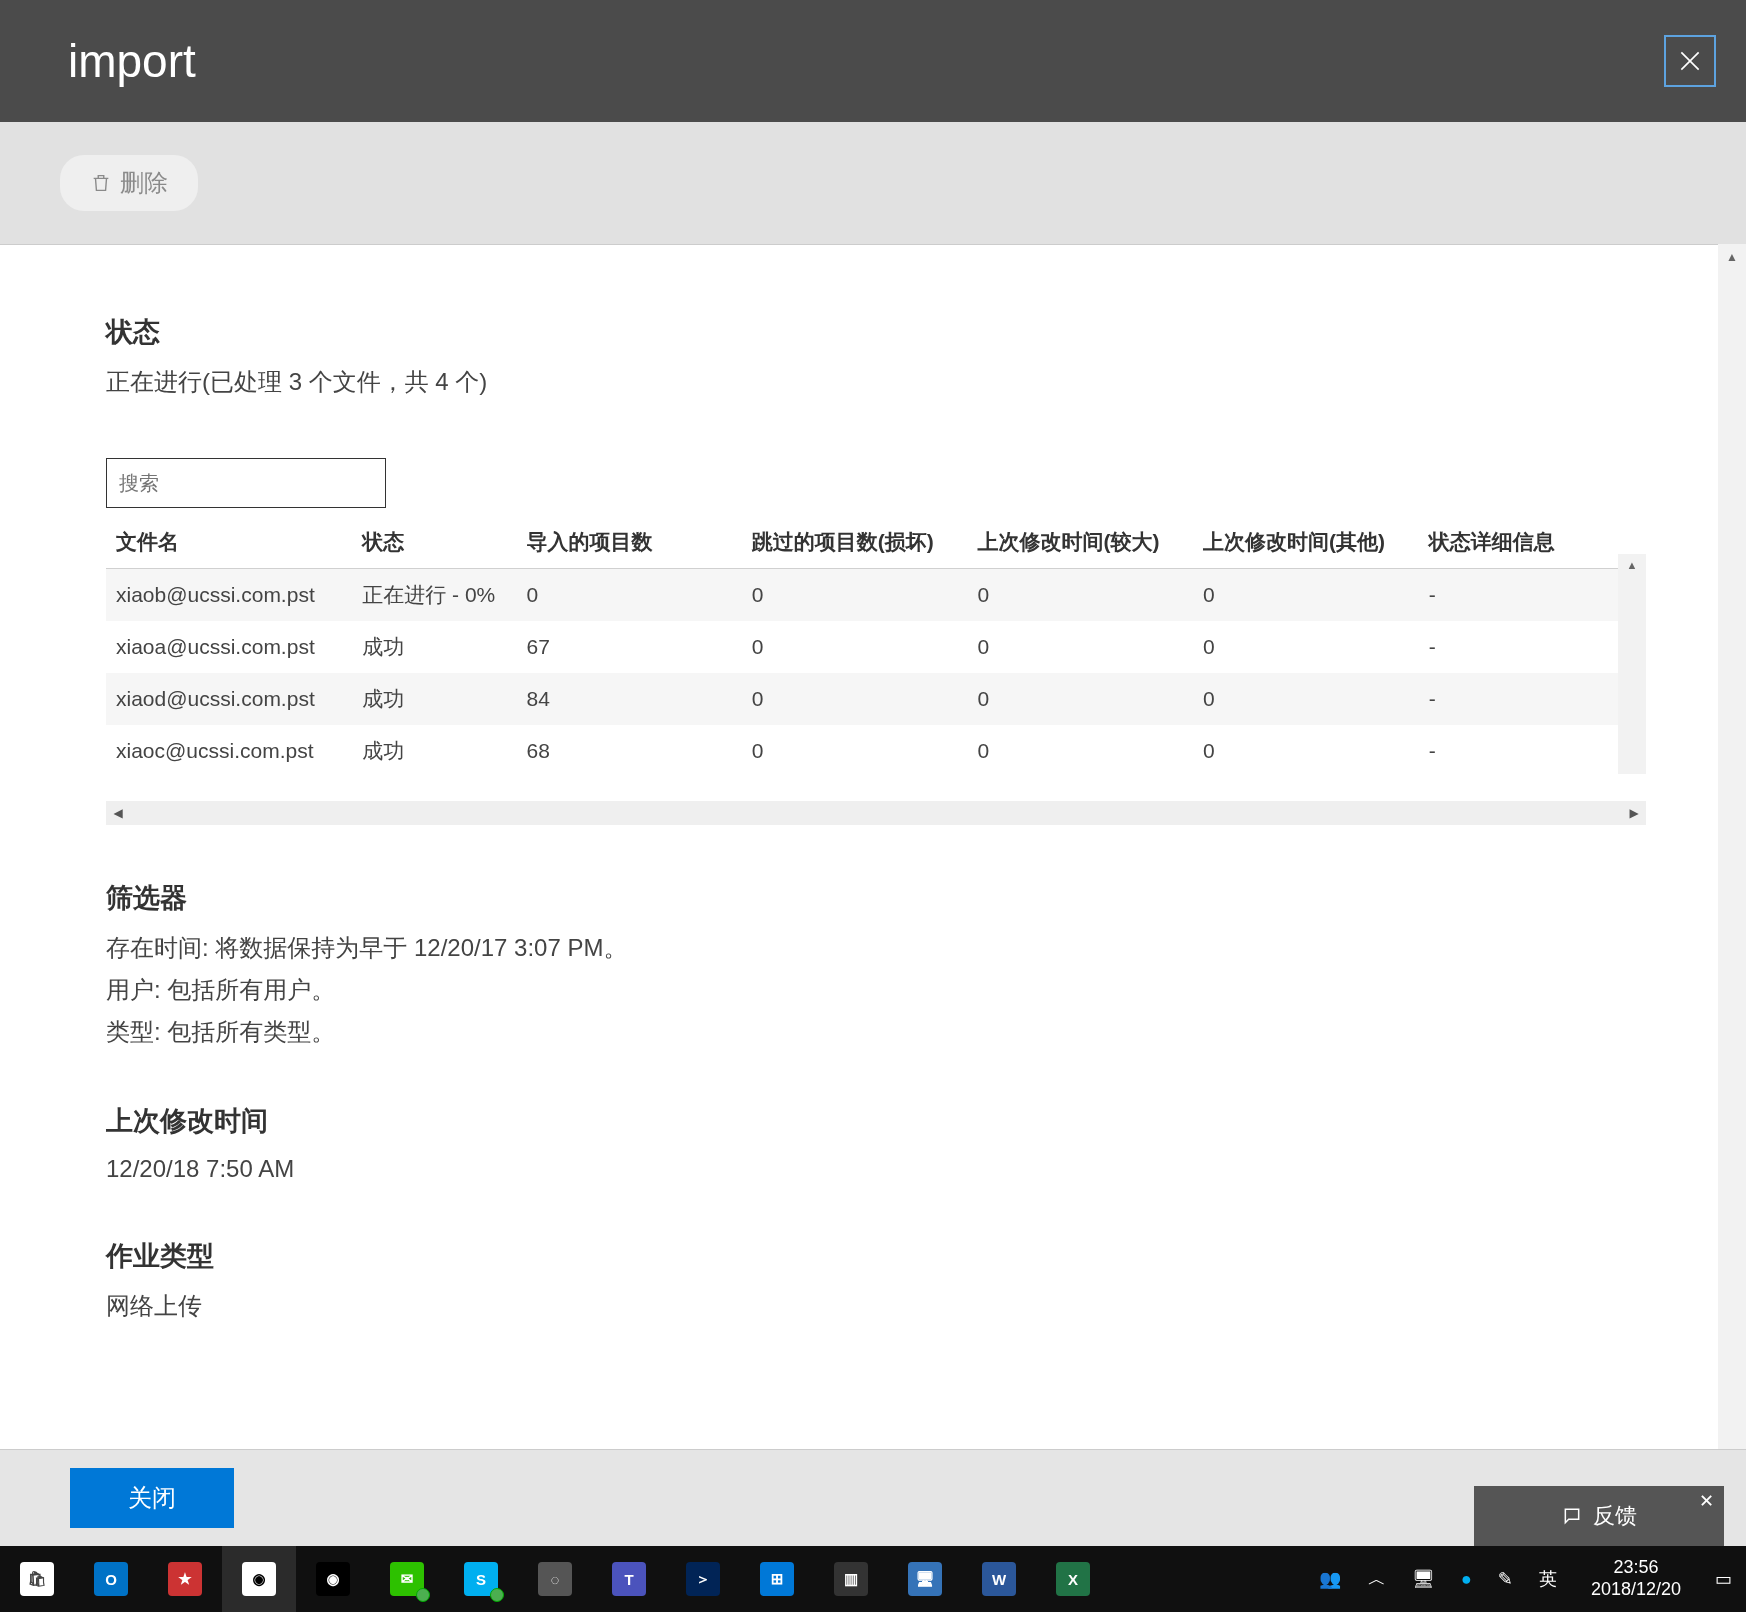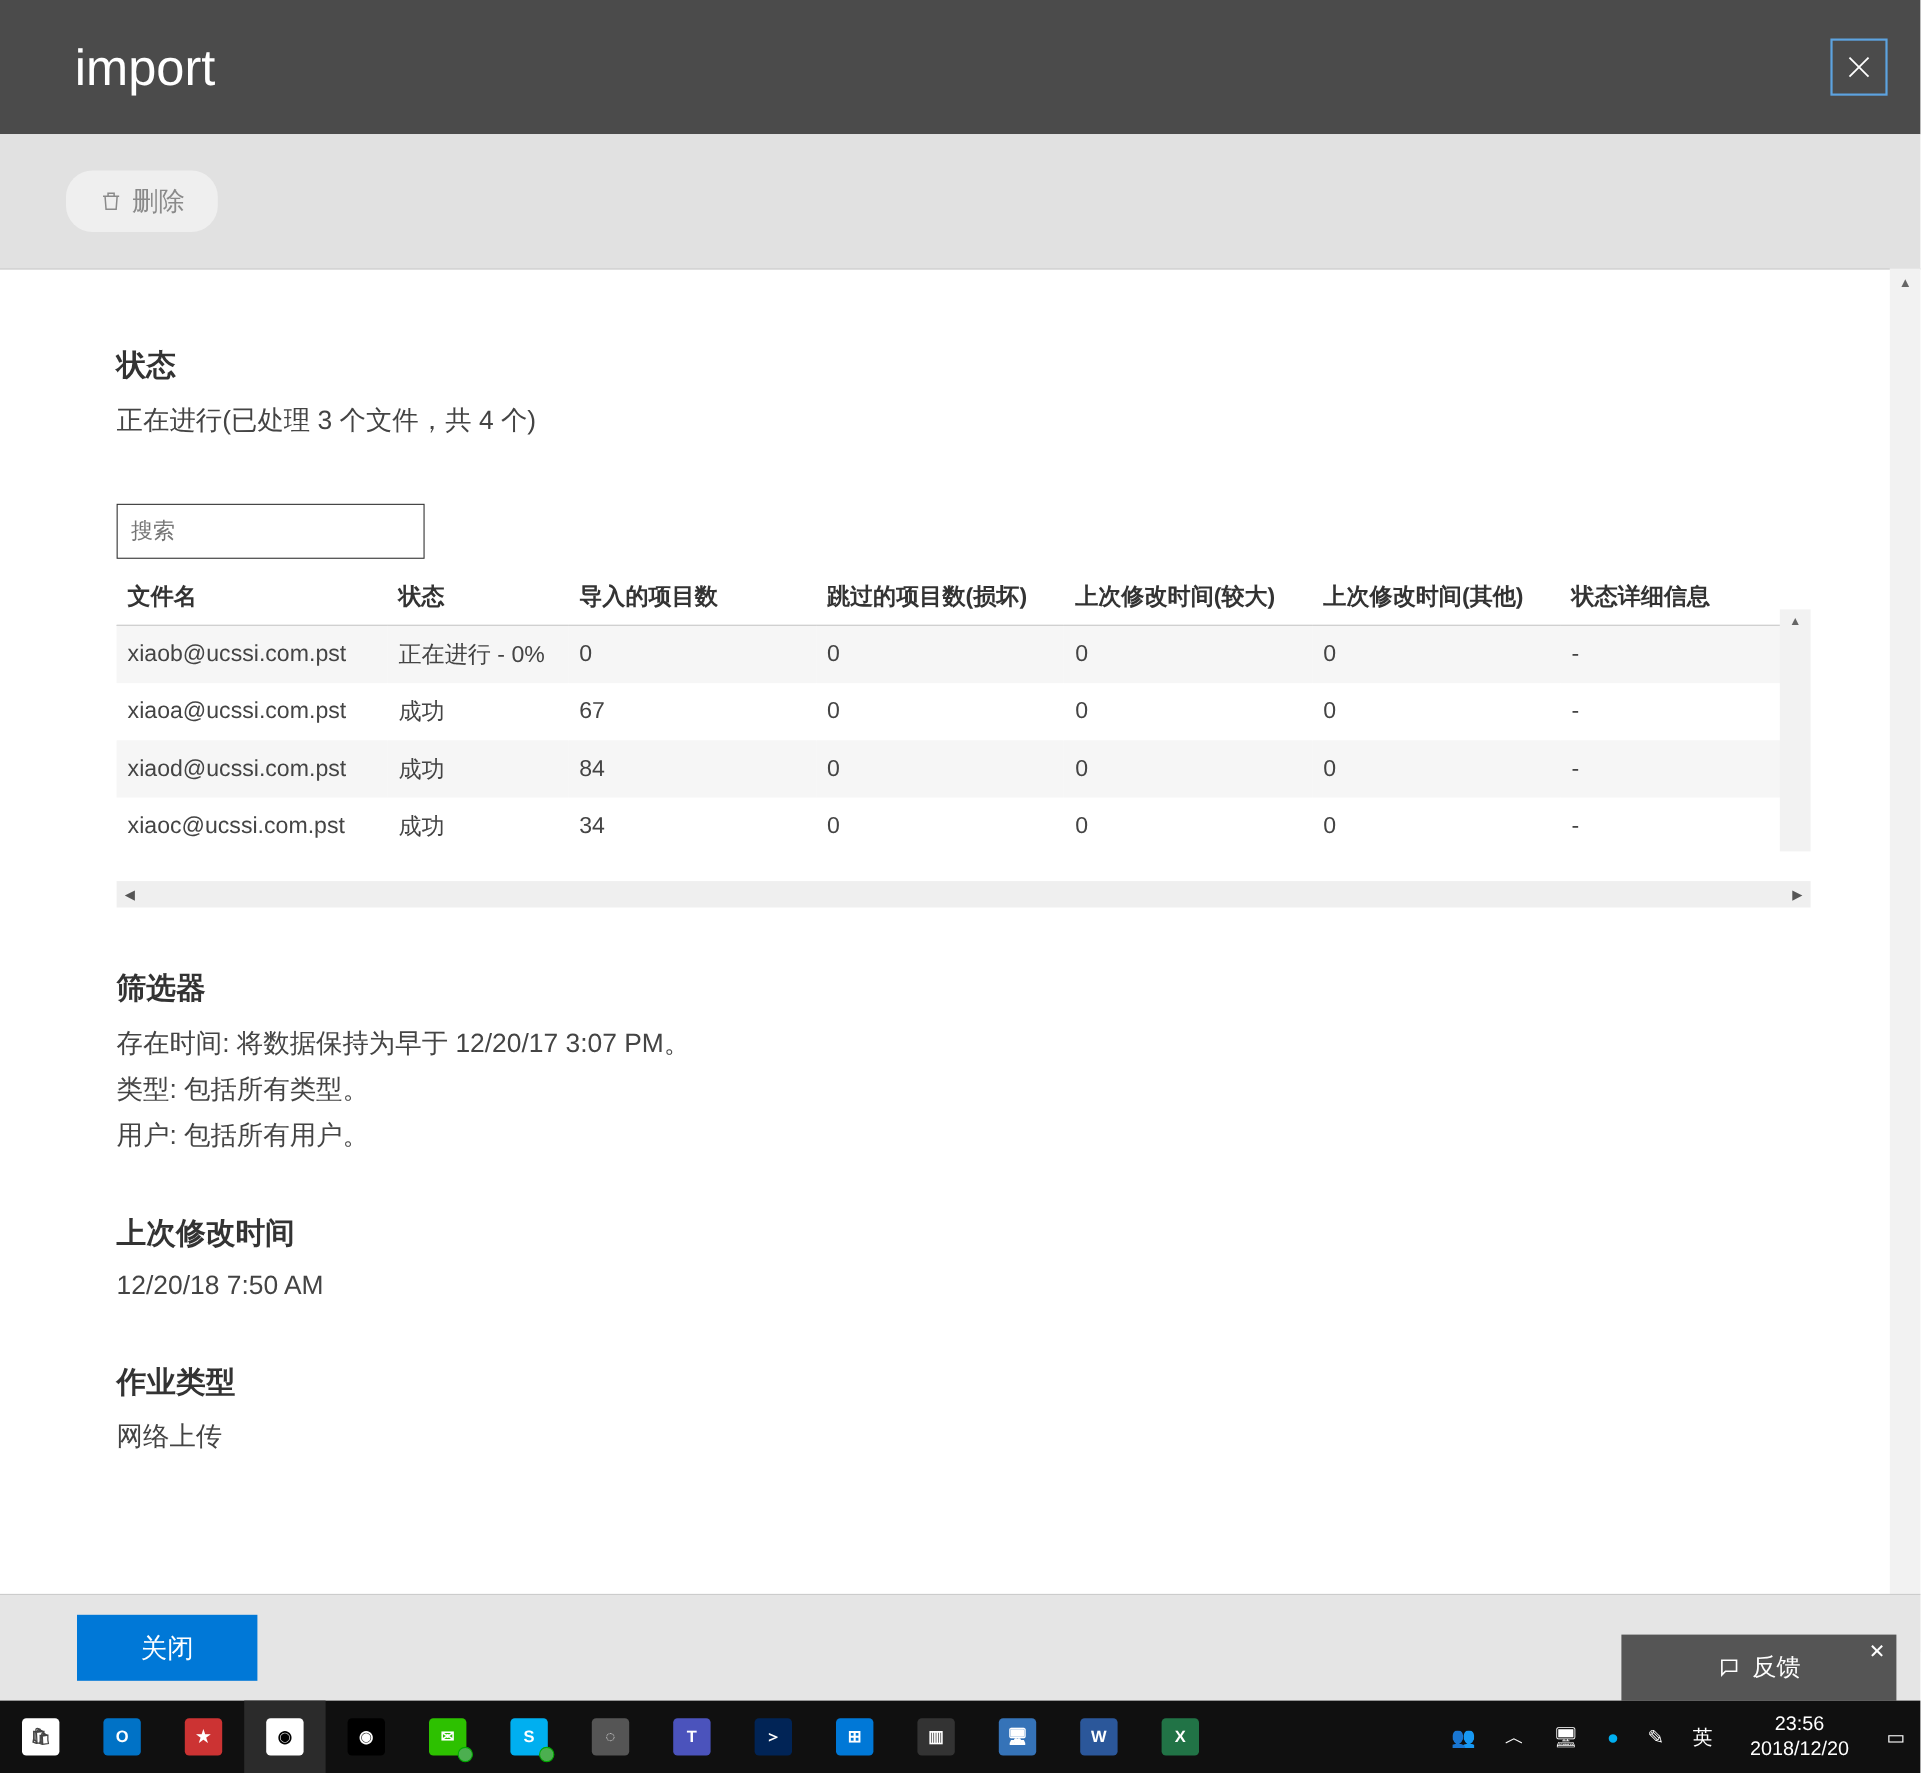--- a/index.html
+++ b/index.html
@@ -351,42 +351,42 @@
           <td>成功</td>
           <td>84</td>
           <td>0</td>
           <td>0</td>
           <td>0</td>
           <td>-</td>
         </tr>
         <tr>
           <td>xiaoc@ucssi.com.pst</td>
           <td>成功</td>
-          <td>34</td>
+          <td>68</td>
           <td>0</td>
           <td>0</td>
           <td>0</td>
           <td>-</td>
         </tr>
       </tbody>
     </table>
     <div class="tbl-vscroll">
       <div class="up">▲</div>
     </div>
     <div class="h-scroll">
       <div class="arr">◀</div>
       <div class="arr">▶</div>
     </div>
   </div>
 
   <div class="filters-block">
     <div class="section-h">筛选器</div>
     <div class="section-p">存在时间: 将数据保持为早于 12/20/17 3:07 PM。</div>
+    <div class="section-p">用户: 包括所有用户。</div>
     <div class="section-p">类型: 包括所有类型。</div>
-    <div class="section-p">用户: 包括所有用户。</div>
   </div>
 
   <div class="modified-block">
     <div class="section-h">上次修改时间</div>
     <div class="section-p">12/20/18 7:50 AM</div>
   </div>
 
   <div class="jobtype-block">
     <div class="section-h">作业类型</div>
     <div class="section-p">网络上传</div>

